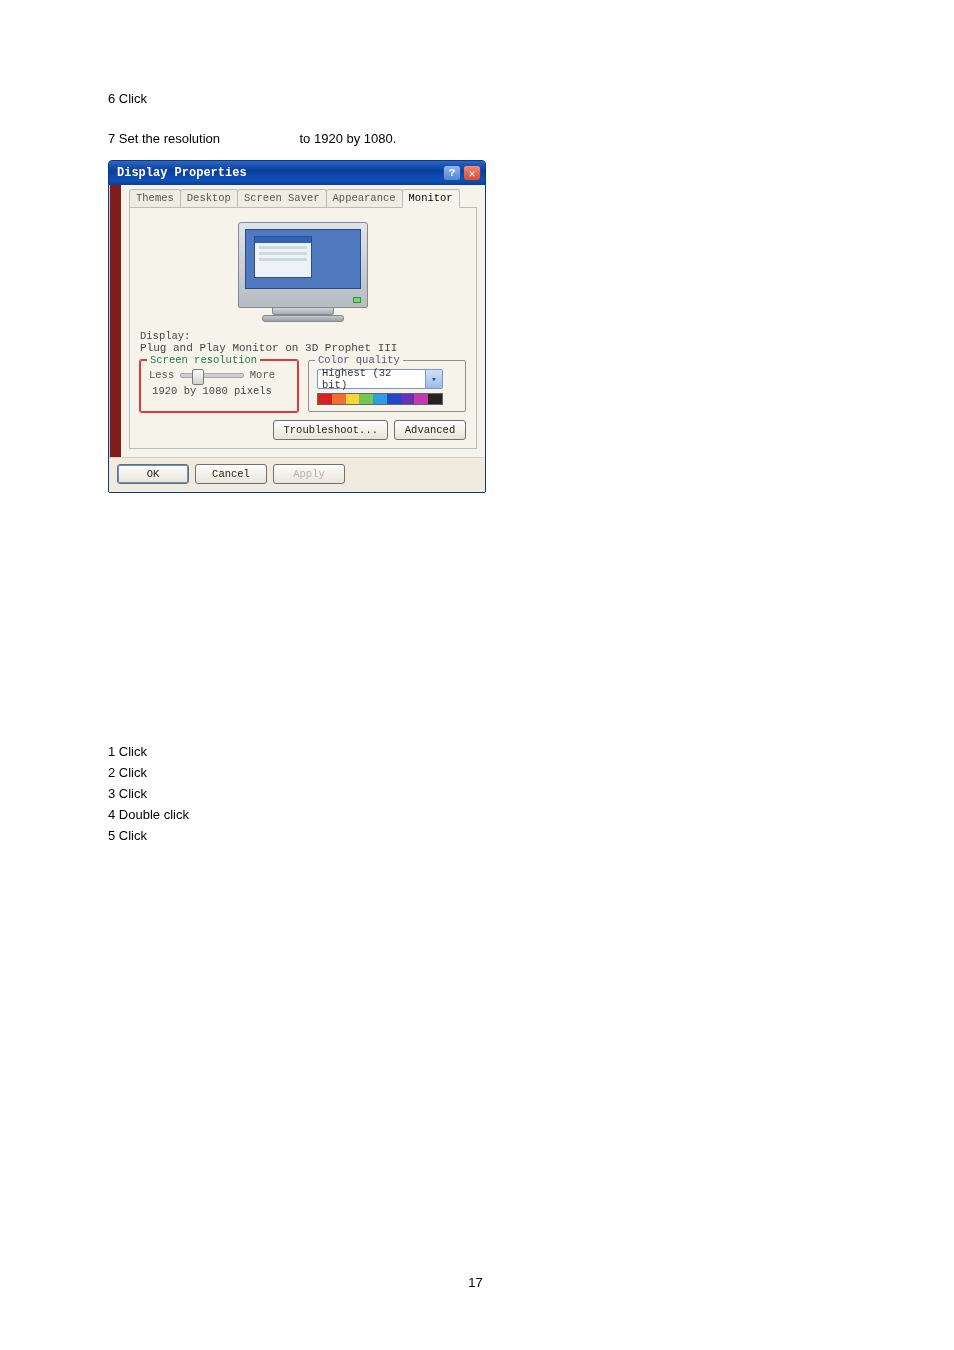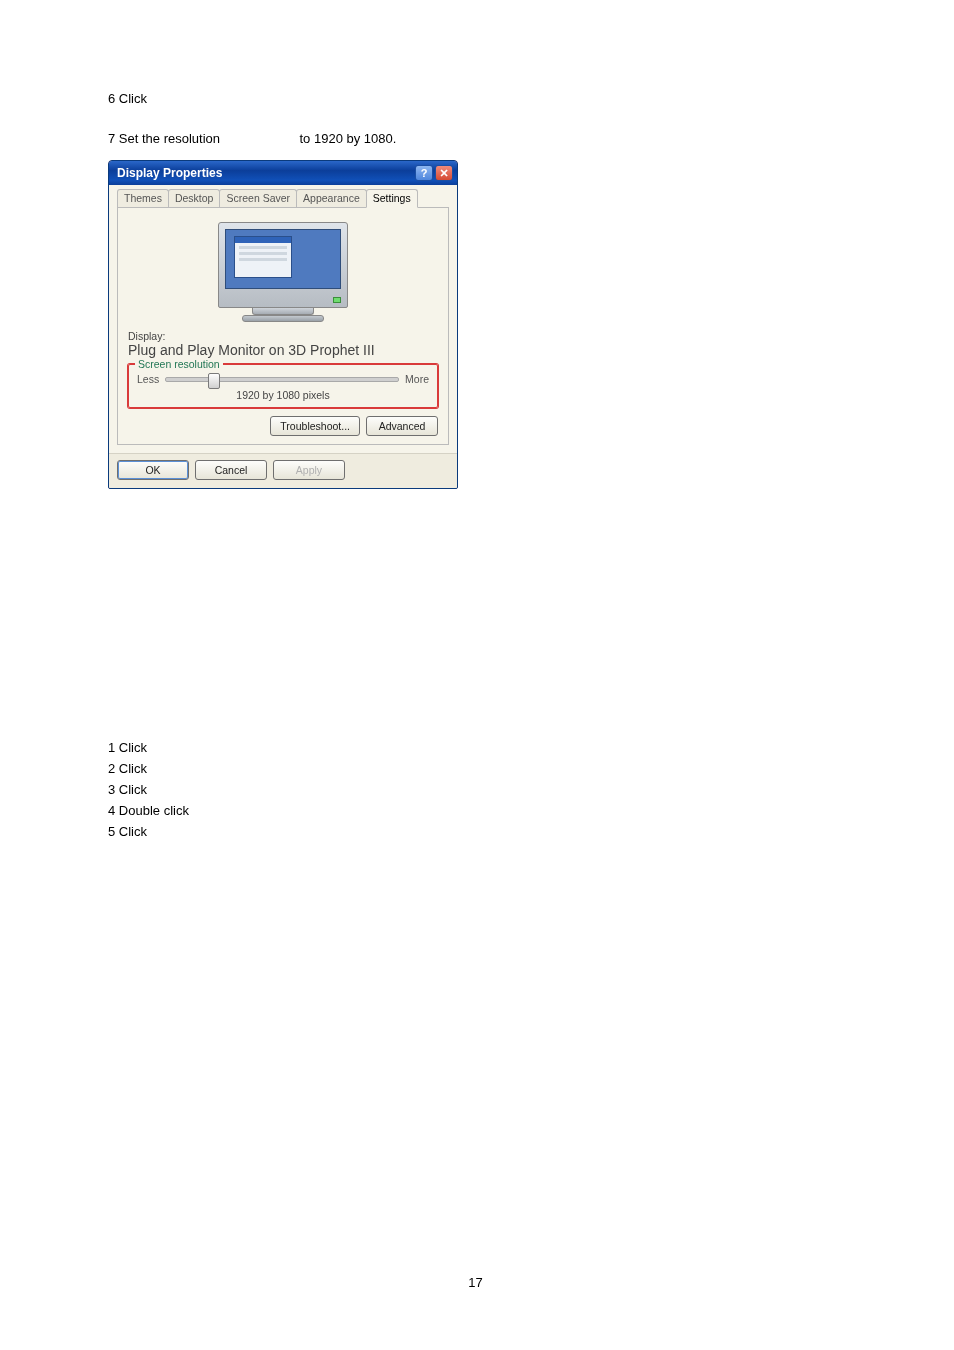--- a/index.html
+++ b/index.html
@@ -23,27 +23,27 @@
     white-space: pre;
   }
   .block-top .line { margin-bottom: 2px; }
 
   
   .dialog-wrap {
     margin-top: 12px;
     margin-bottom: 40px;
   }
   .dialog {
-    width: 350px;
+    width: 378px;
     border: 1px solid #0a3a7c;
     border-radius: 4px 4px 2px 2px;
     overflow: hidden;
     box-sizing: border-box;
     background: #7f1d1d;
-    font-family: Liberation Sans, sans-serif;
+    font-family: Liberation Mono, monospace;
     font-size: 11px;
     color: #333;
     box-shadow: 0 0 0 1px #d0d0d0 inset;
   }
   .titlebar {
     height: 24px;
     background: linear-gradient(#2a67c9, #0b3e9a 40%, #1050b8 80%, #0b3e9a);
     display: flex;
     align-items: center;
     padding: 0 4px 0 8px;
@@ -66,20 +66,21 @@
     background: linear-gradient(#8db6f0, #4f86dd);
     color: #fff;
   }
   .titlebtn.close {
     background: linear-gradient(#f08b7b, #d64a33);
     color: #fff;
   }
   .dlg-body {
     padding: 4px 8px 8px 8px;
     background: #f6f4ea;
+    margin-left: 12px;
   }
   .tabbar {
     display: flex;
     border-bottom: 1px solid #bbb;
   }
   .tab {
     padding: 2px 6px 3px 6px;
     font-size: 10.5px;
     color: #555;
     border: 1px solid #bbb;
@@ -165,30 +166,30 @@
   .mon-base {
     width: 80px;
     height: 5px;
     margin: 0 auto;
     background: linear-gradient(#c3c9cf, #9aa1a8);
     border: 1px solid #888;
     border-radius: 3px;
   }
 
   .disp-label { font-size: 10.5px; color: #444; }
-  .disp-text { font-size: 14px; color: #444; margin-bottom: 6px; }
+  .disp-text { font-size: 11px; color: #444; margin-bottom: 6px; }
 
   .two-col {
     display: flex;
     gap: 10px;
   }
   .group {
     border: 1px solid #8f8f8f;
     border-radius: 2px;
-    padding: 6px 8px 6px 8px;
+    padding: 6px 22px 6px 8px;
     position: relative;
     flex: 1 1 0;
   }
   .group.res {
     border-color: #d93a3a;
     box-shadow: 0 0 0 1px #d93a3a;
   }
   .group-title {
     position: absolute;
     top: -7px;
@@ -323,21 +324,21 @@
         <span class="titlebtn help">?</span>
         <span class="titlebtn close">✕</span>
       </div>
 
       <div class="dlg-body">
         <div class="tabbar">
           <div class="tab">Themes</div>
           <div class="tab">Desktop</div>
           <div class="tab">Screen Saver</div>
           <div class="tab">Appearance</div>
-          <div class="tab active">Settings</div>
+          <div class="tab active">Monitor</div>
         </div>
 
         <div class="tabpane">
 
           <div class="monitor-area">
             <div class="monitor-outer">
               <div class="mon-frame">
                 <div class="mon-screen">
                   <div class="mon-win">
                     <div class="mw-title"></div>
@@ -362,20 +363,38 @@
               <div class="slider-row">
                 <span>Less</span>
                 <div class="slider-track">
                   <div class="slider-thumb"></div>
                 </div>
                 <span>More</span>
               </div>
               <div class="res-readout">1920 by 1080 pixels</div>
             </div>
 
+            <div class="group">
+              <span class="group-title">Color quality</span>
+              <div class="dropdown">
+                <span class="dd-text">Highest (32 bit)</span>
+                <span class="dd-btn">▾</span>
+              </div>
+              <div class="color-strip" id="color-strip">
+                  <span style="background: rgb(214, 31, 31);"></span>
+                  <span style="background: rgb(240, 112, 48);"></span>
+                  <span style="background: rgb(245, 213, 58);"></span>
+                  <span style="background: rgb(116, 200, 80);"></span>
+                  <span style="background: rgb(47, 158, 224);"></span>
+                  <span style="background: rgb(35, 73, 194);"></span>
+                  <span style="background: rgb(99, 50, 181);"></span>
+                  <span style="background: rgb(194, 58, 176);"></span>
+                  <span style="background: rgb(34, 34, 34);"></span>
+                </div>
+            </div>
           </div>
 
           <div class="btn-row">
             <div class="btn underline-first">Troubleshoot...</div>
             <div class="btn underline-first">Advanced</div>
           </div>
         </div>
       </div>
 
       <div class="dlg-footer">

